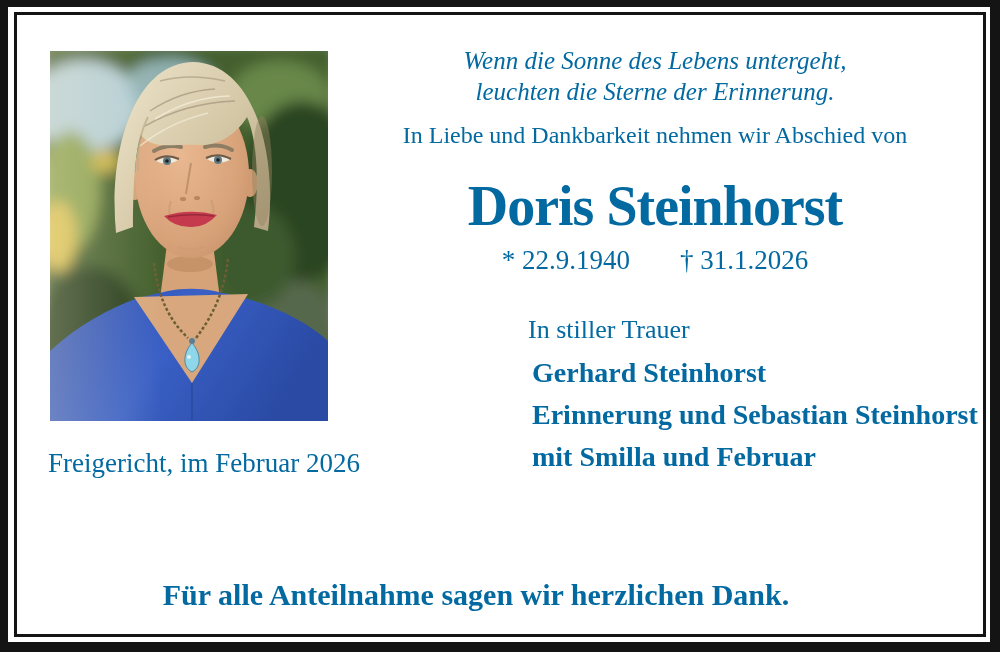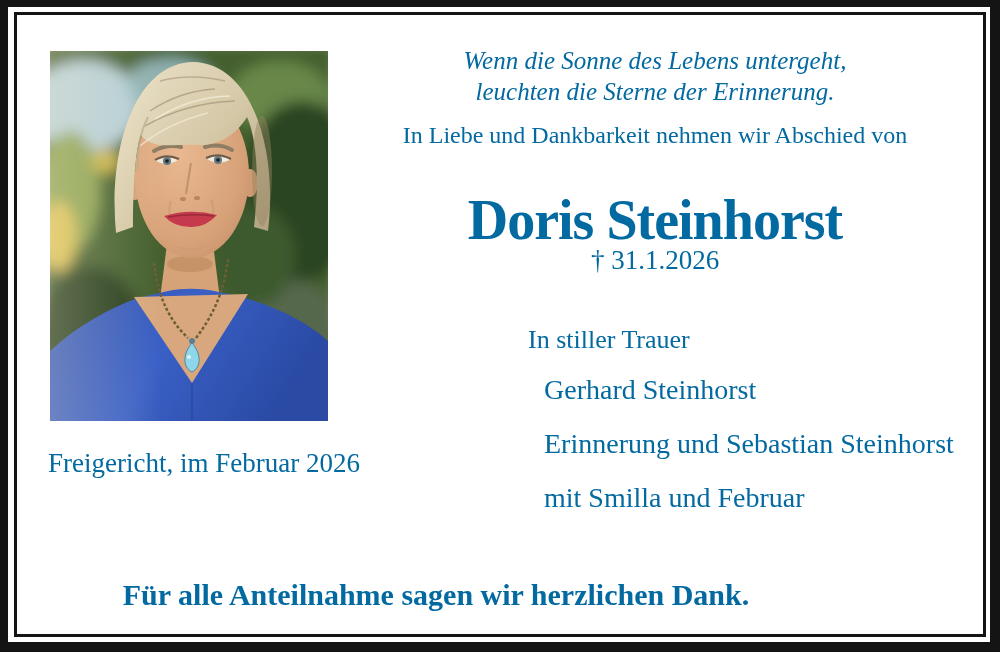--- a/index.html
+++ b/index.html
@@ -27,44 +27,44 @@
   .photo svg{display:block;}
   .epigraph{
     position:absolute;left:352px;top:45px;width:606px;
     font-style:italic;font-size:25px;line-height:31px;text-align:center;
   }
   .intro{
     position:absolute;left:340px;top:122px;width:630px;
     font-size:24px;text-align:center;white-space:nowrap;
   }
   .deceased-name{
-    position:absolute;left:340px;top:188px;width:630px;
+    position:absolute;left:340px;top:174px;width:630px;
     font-size:56px;font-weight:bold;text-align:center;letter-spacing:-1px;
     white-space:nowrap;
   }
   .dates{
     position:absolute;left:340px;top:245px;width:630px;
     display:flex;justify-content:center;gap:50px;
     font-size:27px;
   }
   .mourning{
     position:absolute;left:528px;top:314px;text-align:left;
   }
-  .mourning-heading{font-size:26px;margin:11px 0 9px 0;}
-  .mourner{font-size:28px;font-weight:normal;line-height:38px;margin:16px;white-space:nowrap;}
+  .mourning-heading{font-size:26px;margin:1px 0 9px 0;}
+  .mourner{font-size:28px;font-weight:bold;line-height:38px;margin:4px;white-space:nowrap;}
   .place-date{
     position:absolute;left:48px;top:448px;font-size:27px;
   }
   .funeral-details{
     position:absolute;left:48px;top:503px;width:912px;
     font-style:italic;font-size:26px;line-height:33px;text-align:left;
   }
   .thanks{
     position:absolute;left:0;top:578px;width:872px;
-    font-size:30px;font-weight:bold;text-align:center;
+    font-size:30px;font-weight:bold;text-align:center;padding-left:40px;
   }
 </style>
 </head>
 <body>
 
 <div class="page">
 
   <div class="edge edge-top"></div>
   <div class="edge edge-left"></div>
   <div class="edge edge-right"></div>
@@ -171,20 +171,21 @@
   <div class="epigraph">
     <div>Wenn die Sonne des Lebens untergeht,</div>
     <div>leuchten die Sterne der Erinnerung.</div>
   </div>
 
   <div class="intro">In Liebe und Dankbarkeit nehmen wir Abschied von</div>
 
   <div class="deceased-name">Doris Steinhorst</div>
 
   <div class="dates">
+    <span>* 22.9.1940</span>
     <span>† 31.1.2026</span>
   </div>
 
   <div class="mourning">
     <p class="mourning-heading">In stiller Trauer</p>
     <p class="mourner">Gerhard Steinhorst</p>
     <p class="mourner">Erinnerung und Sebastian Steinhorst</p>
     <p class="mourner">mit Smilla und Februar</p>
   </div>
 

